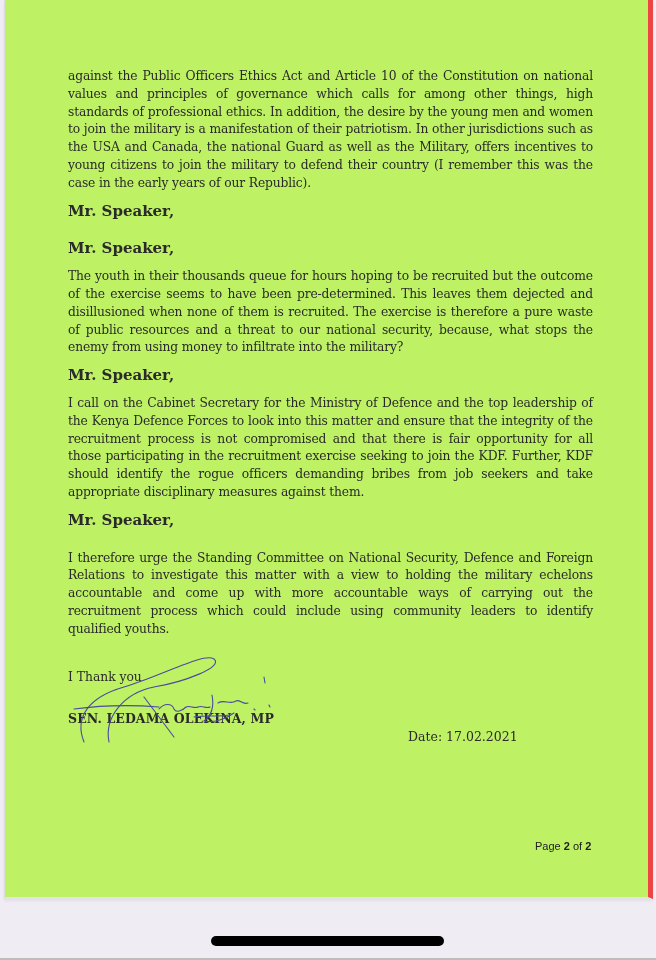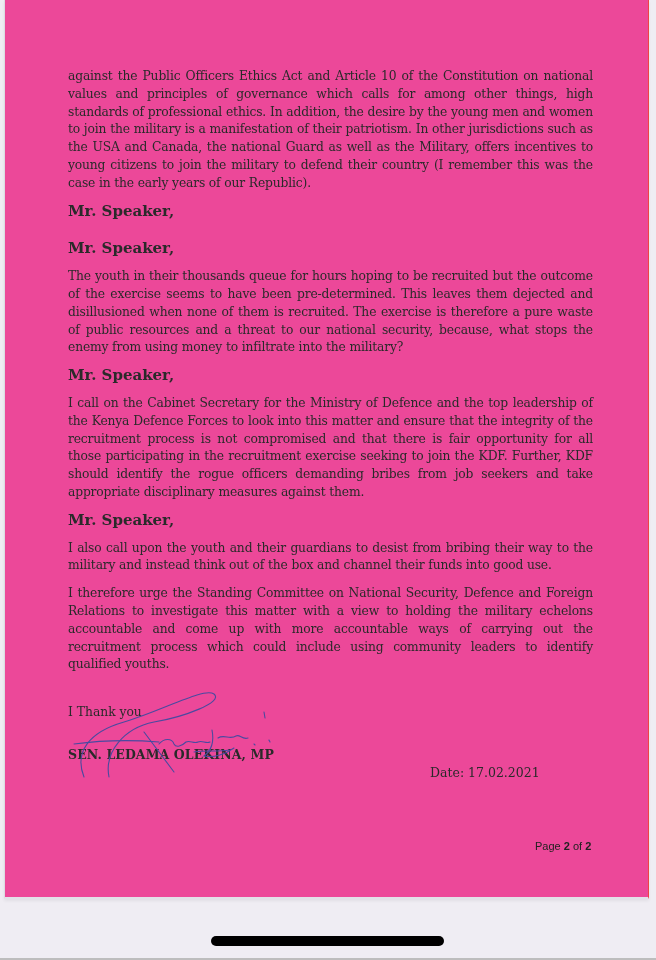--- a/index.html
+++ b/index.html
@@ -1,28 +1,28 @@
 <!DOCTYPE html>
 <html><head>
 <meta charset="utf-8">
 <style>
   html, body { margin:0; padding:0; }
   body { width:656px; height:960px; background:#efedf3; position:relative; overflow:hidden; font-family:"DejaVu Serif", serif; }
-  .page { position:absolute; left:4px; top:0; width:643px; height:897px; background:#ec4899; border-left:1px solid #dcdce2; border-right:1px solid #ef4444; border-bottom:2px solid #e2e2e8; box-shadow:0 2px 3px rgba(0,0,0,0.06); }
+  .page { position:absolute; left:4px; top:0; width:643px; height:897px; background:#bef264; border-left:1px solid #dcdce2; border-right:5px solid #ef4444; border-bottom:2px solid #e2e2e8; box-shadow:0 2px 3px rgba(0,0,0,0.06); }
   .content { position:absolute; left:63px; top:68px; width:525px; color:#2a2a2a; font-size:12.3px; line-height:17.8px; }
   .para { margin:0; text-align:justify; letter-spacing:-0.15px; }
   .gap { height:10px; }
   .heading { margin:0; font-weight:bold; font-size:15px; }
   .sigwrap { position:relative;margin-top:30px; }
   .thanks { margin:14px 0 0 0; }
   .signature { position:absolute; left:-4px; top:-22px; width:210px; height:100px; pointer-events:none; }
   .name { margin:24px 0 0 0; font-weight:bold; font-size:12.5px; letter-spacing:0.1px; }
   .title-row { position:relative; height:18px; }
   .senator { position:absolute; left:0; top:0; font-weight:bold; text-decoration:underline; font-size:12.5px; }
-  .date { position:absolute; left:362px; top:0; font-size:12.5px; }
+  .date { position:absolute; left:340px; top:0; font-size:12.5px; }
   .pagenum { position:absolute; left:530px; top:840px; font-family:"Liberation Sans", sans-serif; font-size:11px; color:#222;text-align:right; }
   .pagenum b { font-weight:bold; }
   .home-bar { position:absolute; left:211px; top:936px; width:233px; height:10px; border-radius:5px; background:#000; }
   .bottom-line { position:absolute; left:0; top:958px; width:656px; height:2px; background:#bdbdbd; }
 </style>
 </head>
 <body>
 
 <div class="page">
   <div class="content">
@@ -34,21 +34,20 @@
     <p class="heading">Mr. Speaker,</p>
     <div class="gap"></div>
     <p class="para">The youth in their thousands queue for hours hoping to be recruited but the outcome of the exercise seems to have been pre-determined. This leaves them dejected and disillusioned when none of them is recruited. The exercise is therefore a pure waste of public resources and a threat to our national security, because, what stops the enemy from using money to infiltrate into the military?</p>
     <div class="gap"></div>
     <p class="heading">Mr. Speaker,</p>
     <div class="gap"></div>
     <p class="para">I call on the Cabinet Secretary for the Ministry of Defence and the top leadership of the Kenya Defence Forces to look into this matter and ensure that the integrity of the recruitment process is not compromised and that there is fair opportunity for all those participating in the recruitment exercise seeking to join the KDF. Further, KDF should identify the rogue officers demanding bribes from job seekers and take appropriate disciplinary measures against them.</p>
     <div class="gap"></div>
     <p class="heading">Mr. Speaker,</p>
     <div class="gap"></div>
-    <p class="para">I also call upon the youth and their guardians to desist from bribing their way to the military and instead think out of the box and channel their funds into good use.</p>
     <div class="gap"></div>
     <p class="para">I therefore urge the Standing Committee on National Security, Defence and Foreign Relations to investigate this matter with a view to holding the military echelons accountable and come up with more accountable ways of carrying out the recruitment process which could include using community leaders to identify qualified youths.</p>
 
     <div class="sigwrap">
       <p class="thanks">I Thank you</p>
       <svg class="signature" viewBox="0 0 210 100">
         <g fill="none" stroke="#4a4aa0" stroke-width="1.1" stroke-linecap="round">
           <path d="M20 95 C 10 70, 25 50, 60 40 C 100 28, 140 5, 150 12 C 160 20, 120 35, 90 40 C 60 46, 40 70, 45 95"></path>
           <path d="M10 62 C 40 58, 70 58, 95 60"></path>
           <path d="M80 50 L 110 90"></path>

